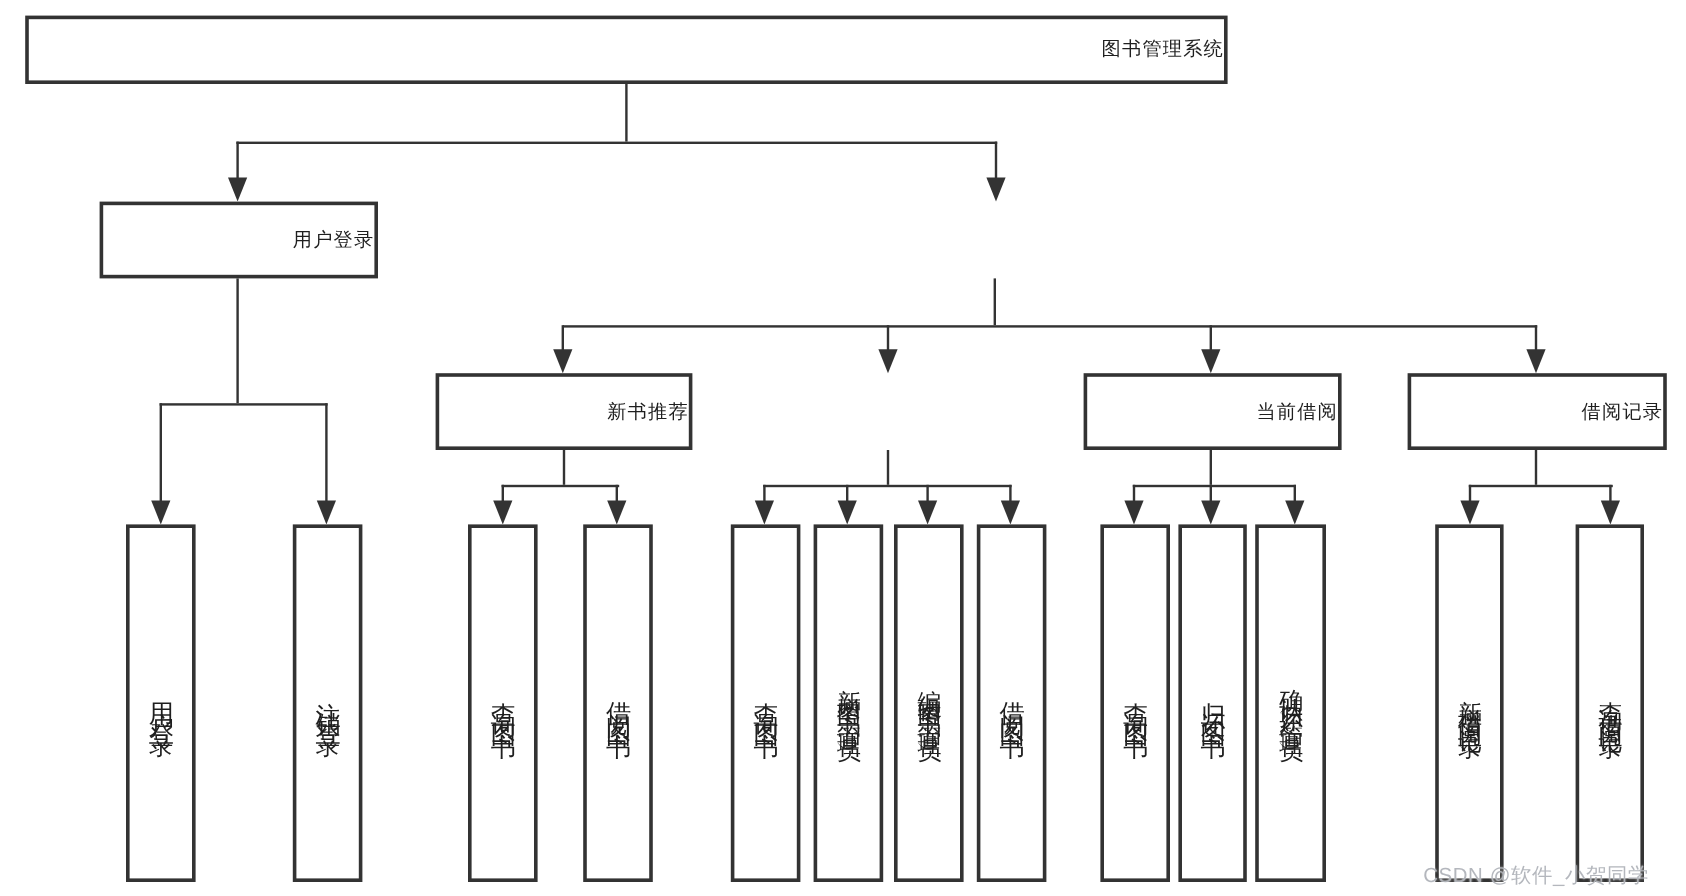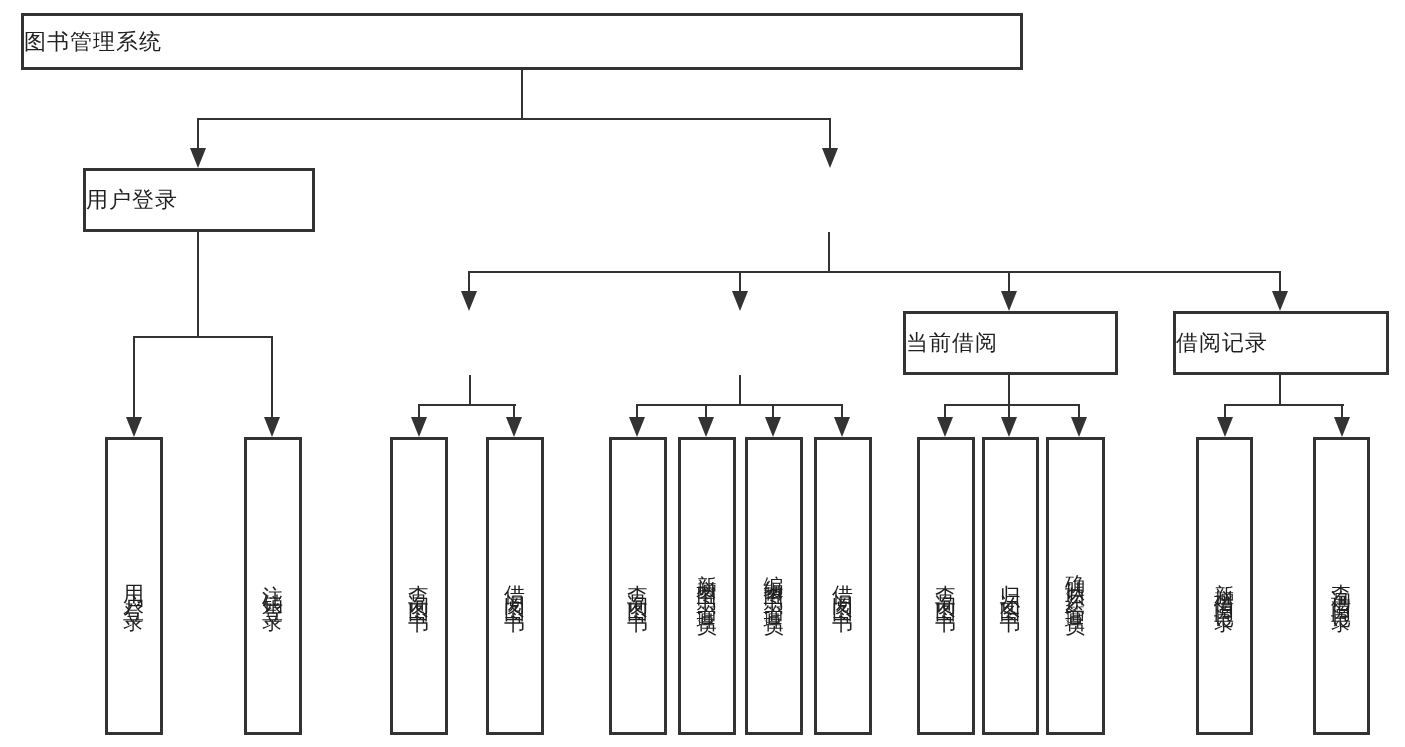--- a/index.html
+++ b/index.html
@@ -3,22 +3,22 @@
 <meta charset="utf-8">
 <style>
   html,body{margin:0;padding:0;background:#ffffff;}
   #stage{
     position:relative;width:1405px;height:747px;background:#ffffff;overflow:hidden;
     font-family:"Liberation Sans",sans-serif;color:#1f1f1f;
   }
   
   .node{
     position:absolute;box-sizing:border-box;border:3px solid #333333;background:#ffffff;
-    display:flex;align-items:center;justify-content:flex-start;
-    font-size:22px;letter-spacing:1px;white-space:nowrap;
+    display:flex;align-items:center;justify-content:flex-end;
+    font-size:16px;letter-spacing:1px;white-space:nowrap;
   }
   .leaf{
     position:absolute;box-sizing:border-box;border:3px solid #333333;background:#ffffff;
     display:flex;align-items:center;justify-content:center;
   }
   .vtext{
     writing-mode:vertical-rl;text-orientation:mixed;
     font-size:21px;letter-spacing:9px;line-height:1;white-space:nowrap;
   }
   .vtext.small{font-size:20px;letter-spacing:6px;}
@@ -63,20 +63,23 @@
   <div class="arrow" style="left:126px;top:336px;height:101px;"></div>
   <div class="arrow" style="left:264px;top:336px;height:101px;"></div>
 
   <div class="vline" style="left:828px;top:232px;height:39px;"></div>
   <div class="hline" style="left:469px;top:271px;width:812px;"></div>
   <div class="arrow" style="left:461px;top:271px;height:40px;"></div>
   <div class="arrow" style="left:732px;top:271px;height:40px;"></div>
   <div class="arrow" style="left:1001px;top:271px;height:40px;"></div>
   <div class="arrow" style="left:1272px;top:271px;height:40px;"></div>
 
+  <div class="node" style="left:363px;top:311px;width:214px;height:64px;">
+      <span>新书推荐</span>
+    </div>
   <div class="node" style="left:903px;top:311px;width:215px;height:64px;">
       <span>当前借阅</span>
     </div>
   <div class="node" style="left:1173px;top:311px;width:216px;height:64px;">
       <span>借阅记录</span>
     </div>
 
   <div class="vline" style="left:469px;top:375px;height:29px;"></div>
   <div class="hline" style="left:418px;top:404px;width:98px;"></div>
   <div class="arrow" style="left:411px;top:404px;height:33px;"></div>
@@ -137,14 +140,15 @@
       <span class="vtext small">确认归还（管理员）</span>
     </div>
 
   <div class="leaf" style="left:1196px;top:437px;width:57px;height:298px;">
       <span class="vtext small">新增借阅记录</span>
     </div>
   <div class="leaf" style="left:1313px;top:437px;width:57px;height:298px;">
       <span class="vtext small">查询借阅记录</span>
     </div>
 
+  <div class="watermark">CSDN @软件_小贺同学</div>
 
 </div>
 
 </body></html>

